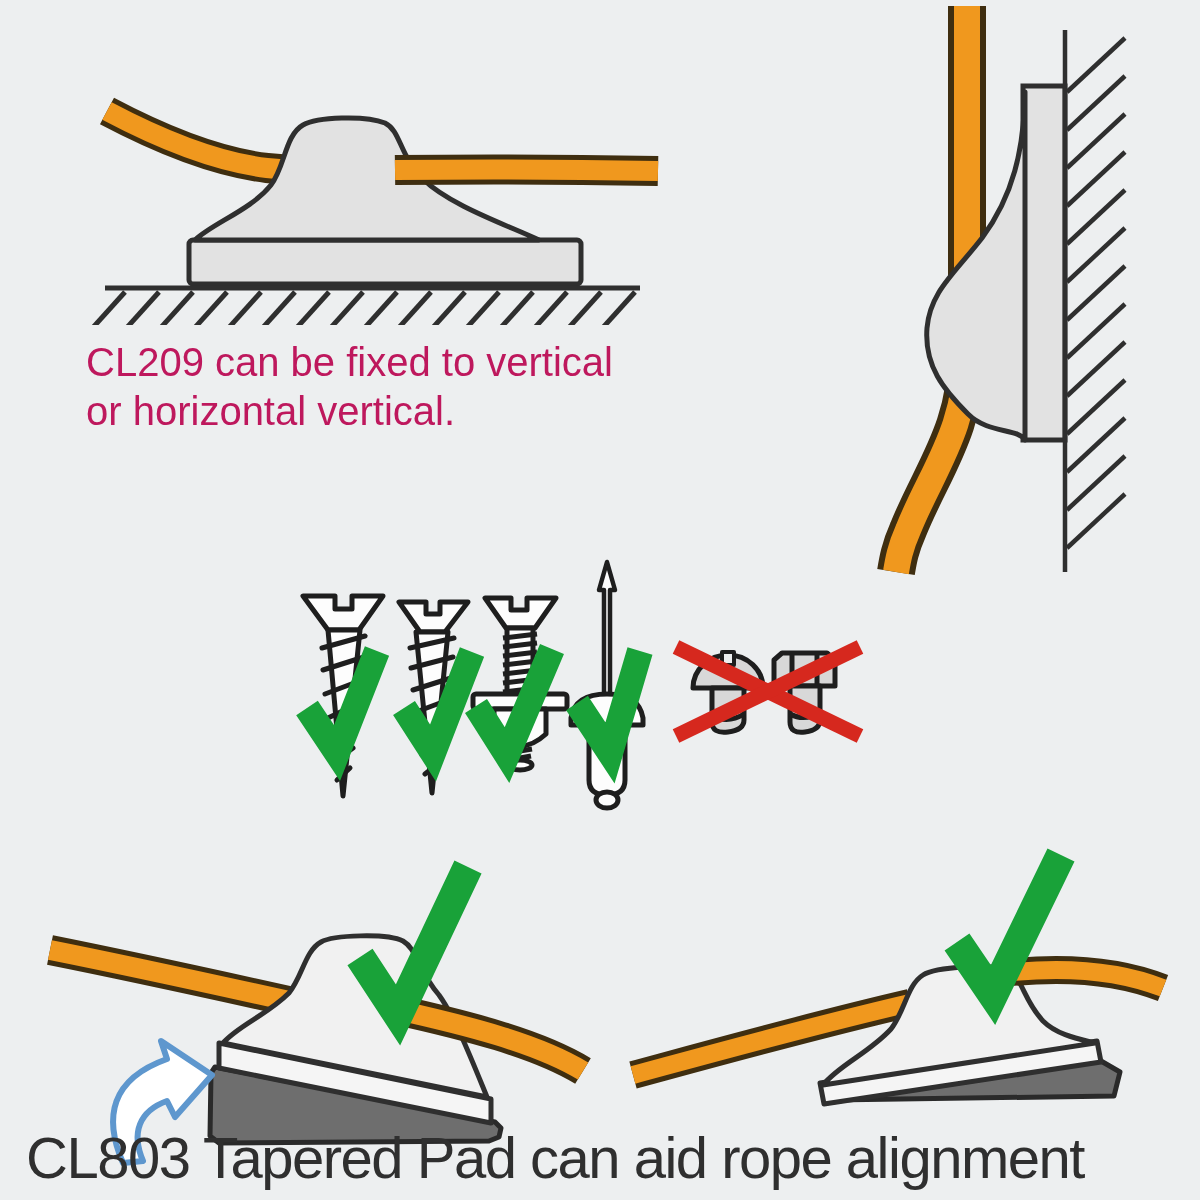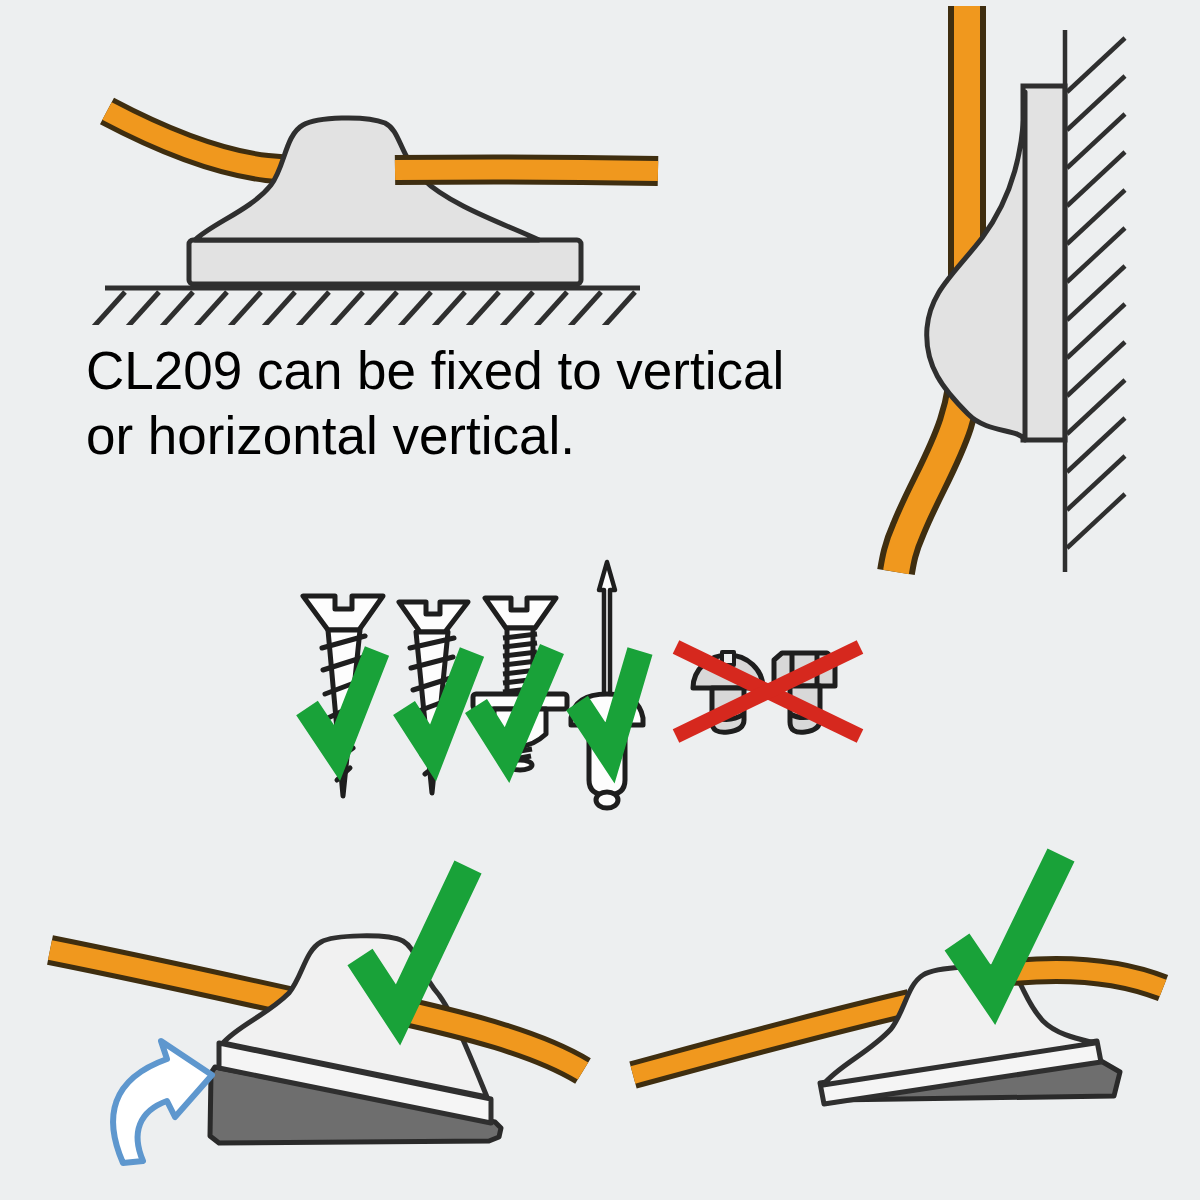--- a/index.html
+++ b/index.html
@@ -11,23 +11,23 @@
     font-family:"Liberation Sans", sans-serif;
   }
   .fig{position:absolute;}
   .caption{
     position:absolute;
     color:#333333;
     font-family:"Liberation Sans", sans-serif;
   }
   #cap-mounting{
     left:86px;top:338px;
-    font-size:53px;line-height:1.23;
+    font-size:40px;line-height:1.23;
     letter-spacing:0px;
-    color:#000000;
+    color:#be185d;
   }
   #cap-pad{
     left:26px;top:1124px;
     font-size:58px;
     letter-spacing:-1.5px;
     white-space:nowrap;
     color:#2f2f2f;
   }
 </style>
 </head>
@@ -240,14 +240,15 @@
              C 442,190 464,194 480,198 L 208,240 Z" fill="#f1f1f1" stroke="#2f2f2f" stroke-width="5" stroke-linejoin="round"></path>
 
     <g>
       <path d="M 388,128 C 460,120 510,128 548,143" fill="none" stroke="#3f2e10" stroke-width="28"></path>
       <path d="M 388,128 C 460,120 510,128 548,143" fill="none" stroke="#f0981e" stroke-width="18"></path>
     </g>
 
     <path d="M 342,97 L 378,150 L 446,10" fill="none" stroke="#19a239" stroke-width="30" stroke-linecap="butt"></path>
   </svg>
 
+  <div id="cap-pad" class="caption">CL803 Tapered Pad can aid rope alignment</div>
 
 </div>
 
 </body></html>

